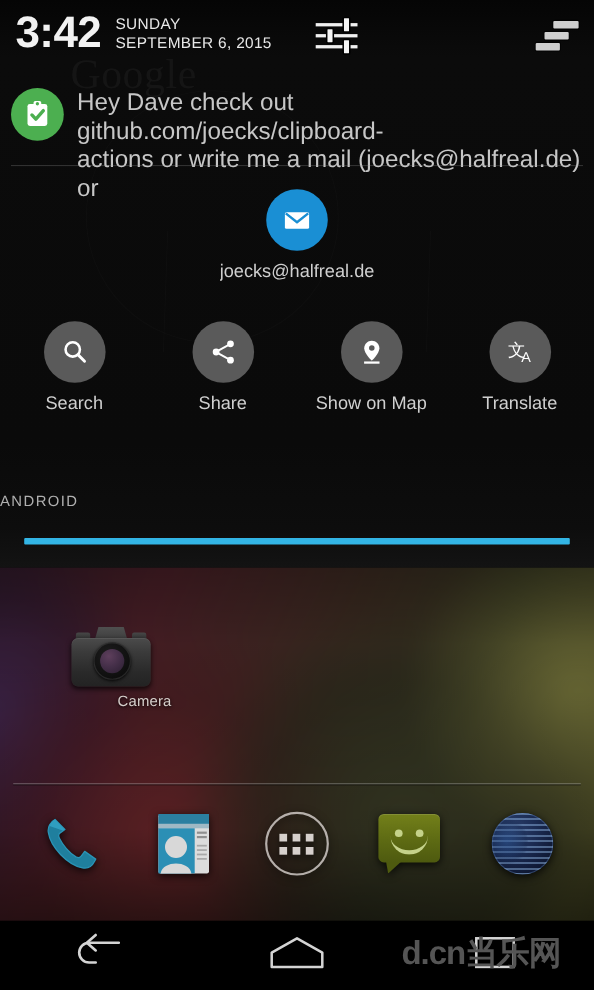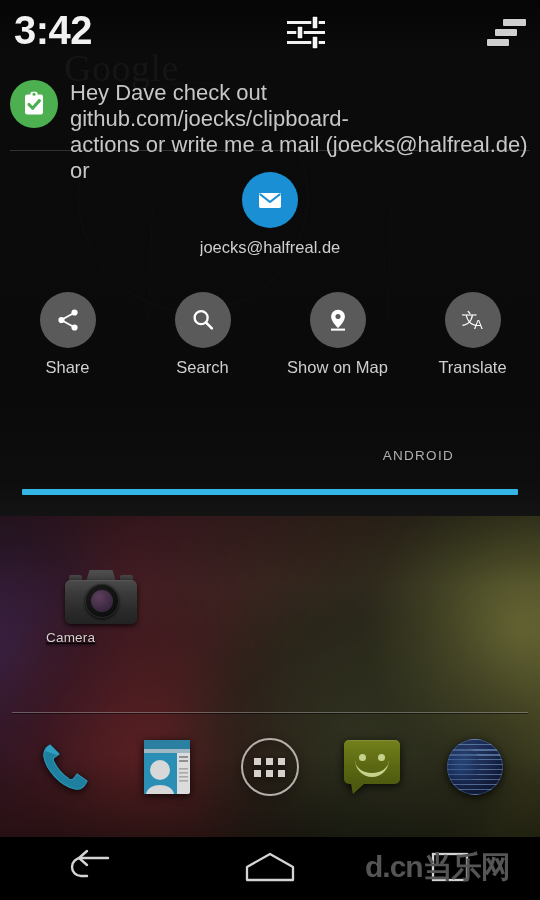--- a/index.html
+++ b/index.html
@@ -24,21 +24,21 @@
       radial-gradient(ellipse 170px 210px at 4% 40%, rgba(64,38,82,0.85) 0%, rgba(40,24,54,0.45) 52%, rgba(0,0,0,0) 84%),
       linear-gradient(115deg, #2a1826 0%, #4a1f27 26%, #3a2a20 48%, #33341f 64%, #4a4a24 84%, #20200f 100%);
     filter:blur(10px);
   }
   #wallpaper-dark {
     position:absolute; inset:0;
     background:
       linear-gradient(to bottom, rgba(0,0,0,0.30) 0%, rgba(0,0,0,0.10) 18%, rgba(0,0,0,0.18) 62%, rgba(0,0,0,0.52) 86%, rgba(0,0,0,0.82) 100%);
   }
 
-  .home-icon { position:absolute; width:110px; text-align:left;text-decoration:underline; }
+  .home-icon { position:absolute; width:110px; text-align:right; }
   .home-icon-label {
     margin-top:6px; font-size:13.5px; color:#d6d0cc;
     text-shadow:0 1px 3px rgba(0,0,0,0.95);
     letter-spacing:0.2px;
   }
 
   
   .cam-wrap { position:relative; width:72px; height:56px; margin:0 auto; }
   .cam-body {
     position:absolute; left:0; top:12px; width:72px; height:44px; border-radius:6px;
@@ -219,21 +219,21 @@
     margin-top:10px; font-size:16.5px; color:#cfcfcf; white-space:nowrap;
     max-width:172px; overflow:hidden;
   }
   .action-label.fade {
     -webkit-mask-image:linear-gradient(to right, #000 0%, #000 88%, rgba(0,0,0,0.1) 100%);
             mask-image:linear-gradient(to right, #000 0%, #000 88%, rgba(0,0,0,0.1) 100%);
   }
 
   
   #shade-appname {
-    position:absolute; left:0; top:448px; width:454px; text-align:right;
+    position:absolute; left:0; top:448px; width:454px; text-align:left;
     font-size:13.5px; color:#b0b0b0; letter-spacing:1.3px;
   }
   #shade-handle {
     position:absolute; left:22px; top:489px; width:496px; height:6px;
     background:#33b5e5; border-radius:1px;
   }
 
   
   #navbar {
     position:absolute; left:0; top:837px; width:540px; height:63px;
@@ -333,20 +333,24 @@
   </div>
 
   <div id="shade">
 
     <div id="google-ghost">Google</div>
     <div id="ghost-ring"></div>
     <div id="ghost-tri"></div>
 
     <div id="shade-header">
       <div id="clock">3:42</div>
+      <div id="date-block">
+        <div id="date-day">SUNDAY</div>
+        <div id="date-full">SEPTEMBER 6, 2015</div>
+      </div>
 
       <div id="qs-icon">
         <svg viewBox="0 0 45 36" aria-hidden="true">
           <rect x="2" y="6" width="38" height="3" fill="#f0f0f0"></rect>
           <rect x="2" y="16" width="38" height="3" fill="#f0f0f0"></rect>
           <rect x="2" y="26" width="38" height="3" fill="#f0f0f0"></rect>
           <rect x="27" y="1" width="6" height="13" rx="1" fill="#f5f5f5" stroke="#000" stroke-width="1.4"></rect>
           <rect x="12" y="11" width="6" height="13" rx="1" fill="#f5f5f5" stroke="#000" stroke-width="1.4"></rect>
           <rect x="27" y="21" width="6" height="13" rx="1" fill="#f5f5f5" stroke="#000" stroke-width="1.4"></rect>
         </svg>
@@ -386,37 +390,37 @@
         <div class="action-label">joecks@halfreal.de</div>
       </div>
 
     </div>
 
     <div class="action-row" id="row-secondary">
 
       <div class="action">
         <div class="action-circle grey">
           <svg viewBox="0 0 30 30" width="28" height="28" aria-hidden="true">
+            <circle cx="13" cy="12.5" r="7" fill="none" stroke="#fff" stroke-width="2.5"></circle>
+            <path d="M18.3 17.8 L24.5 24" stroke="#fff" stroke-width="2.8" stroke-linecap="round"></path>
+          </svg>
+        </div>
+        <div class="action-label">Search</div>
+      </div>
+
+      <div class="action">
+        <div class="action-circle grey">
+          <svg viewBox="0 0 30 30" width="28" height="28" aria-hidden="true">
             <circle cx="22" cy="7" r="3.3" fill="#fff"></circle>
             <circle cx="8" cy="15" r="3.3" fill="#fff"></circle>
             <circle cx="22" cy="23" r="3.3" fill="#fff"></circle>
             <path d="M19.4 8.6 L10.6 13.4 M10.6 16.6 L19.4 21.4" stroke="#fff" stroke-width="1.9" stroke-linecap="round"></path>
           </svg>
         </div>
         <div class="action-label">Share</div>
-      </div>
-
-      <div class="action">
-        <div class="action-circle grey">
-          <svg viewBox="0 0 30 30" width="28" height="28" aria-hidden="true">
-            <circle cx="13" cy="12.5" r="7" fill="none" stroke="#fff" stroke-width="2.5"></circle>
-            <path d="M18.3 17.8 L24.5 24" stroke="#fff" stroke-width="2.8" stroke-linecap="round"></path>
-          </svg>
-        </div>
-        <div class="action-label">Search</div>
       </div>
 
       <div class="action">
         <div class="action-circle grey">
           <svg viewBox="0 0 30 30" width="28" height="28" aria-hidden="true">
             <path d="M15 4 C10.9 4 7.6 7.3 7.6 11.4 C7.6 16.5 15 23.5 15 23.5 C15 23.5 22.4 16.5 22.4 11.4 C22.4 7.3 19.1 4 15 4 Z" fill="#ffffff"></path>
             <circle cx="15" cy="11.2" r="2.7" fill="#5a5a5a"></circle>
             <rect x="7.5" y="24.2" width="15" height="2.2" fill="#ffffff"></rect>
           </svg>
         </div>

